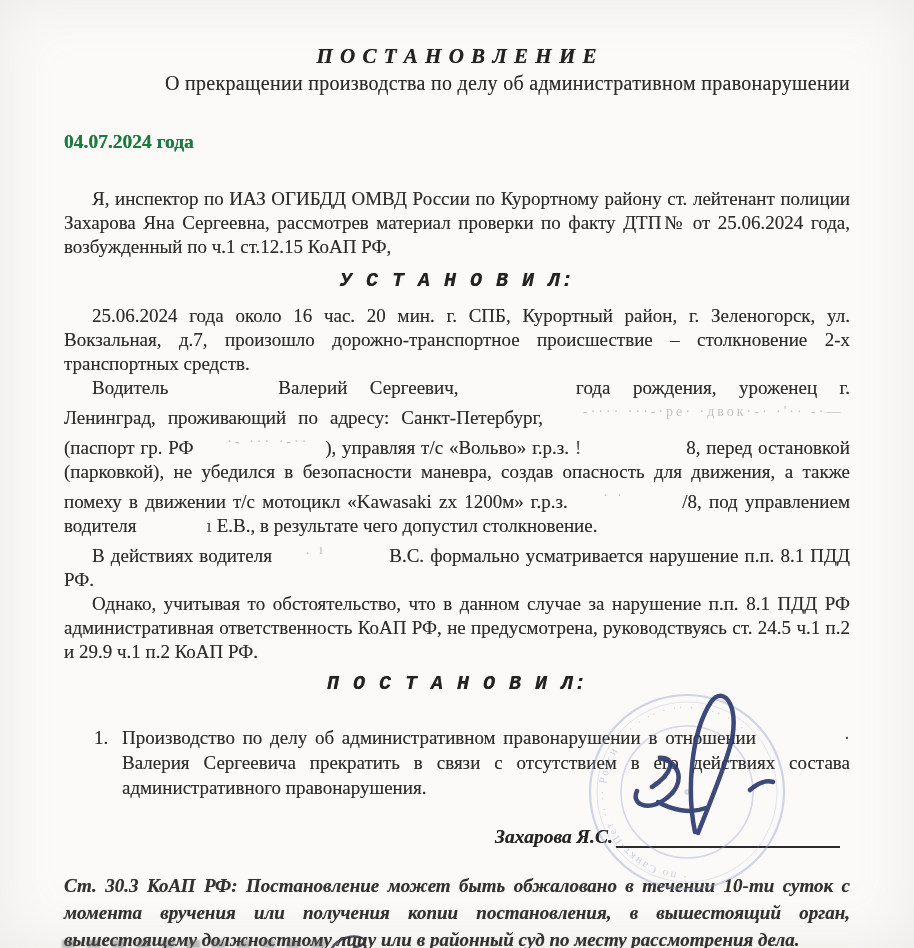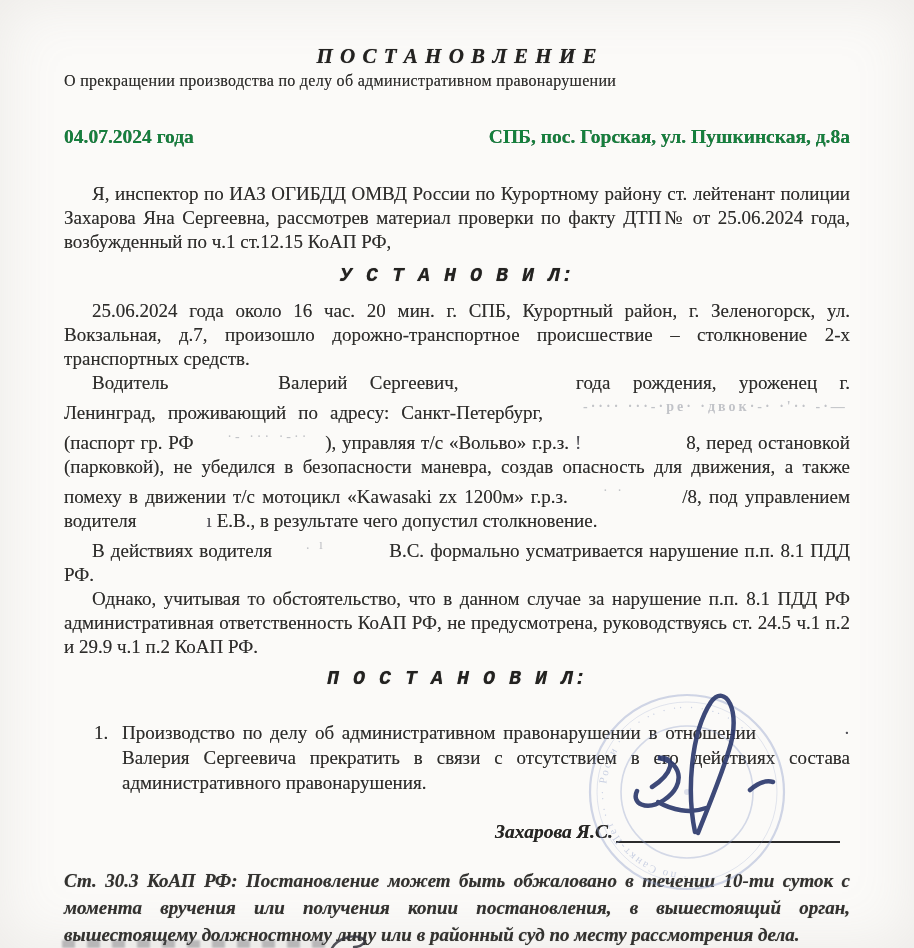--- a/index.html
+++ b/index.html
@@ -15,22 +15,22 @@
     font-family:"Liberation Serif","DejaVu Serif",serif;
     color:#2e2d2b;
   }
   .doc-title{
     margin:0;text-align:center;
     font-size:21px;font-weight:bold;font-style:italic;
     letter-spacing:1px;color:#232220;
     text-shadow:0 0 .7px rgba(40,40,40,.8);
   }
   .doc-subtitle{
-    margin-top:3px;text-align:left;
-    font-size:16px;letter-spacing:.3px;
+    margin-top:3px;text-align:right;
+    font-size:20px;letter-spacing:.3px;
     text-shadow:0 0 .6px rgba(60,60,60,.6);
   }
   .dateline{
     margin-top:36px;
     display:flex;justify-content:space-between;align-items:baseline;
     font-size:19.5px;font-weight:bold;color:#15803d;
     text-shadow:0 0 .6px rgba(40,40,40,.7);
   }
   .para{
     margin:0;font-size:19px;line-height:24px;
@@ -51,21 +51,21 @@
   .w70{width:70px;} .w80{width:80px;} .w95{width:95px;}
   .w105{width:105px;} .w110{width:110px;}
   .ghost{
     display:inline-block;
     color:rgba(100,105,122,.38);
     filter:blur(.5px);
     font-size:14px;letter-spacing:3px;
     white-space:nowrap;overflow:hidden;vertical-align:baseline;
     text-shadow:none;
   }
-  .g295{width:295px;font-weight:bold;} .g120{width:120px;} .g100{width:100px;}
+  .g295{width:295px;} .g120{width:120px;} .g100{width:100px;}
   .mark{color:rgba(55,55,66,.72);}
   .res-item{
     position:relative;margin-top:30px;
     padding-left:58px;font-size:19px;line-height:25px;
     text-align:justify;text-shadow:0 0 .6px rgba(70,70,70,.55);
   }
   .res-num{position:absolute;left:30px;top:0;}
   .sig-row{
     margin-top:24px;margin-left:431px;width:345px;
     display:flex;align-items:flex-end;
@@ -107,21 +107,20 @@
 </head>
 <body>
 
 <div class="page">
 
   <h1 class="doc-title">П О С Т А Н О В Л Е Н И Е</h1>
   <div class="doc-subtitle">О прекращении производства по делу об административном правонарушении</div>
 
   <div class="dateline">
     <span>04.07.2024 года</span>
-    <span>СПБ, пос. Горская, ул. Пушкинская, д.8а</span>
   </div>
 
   <p class="para indent intro">Я, инспектор по ИАЗ ОГИБДД ОМВД России по Курортному району ст. лейтенант полиции Захарова Яна Сергеевна, рассмотрев материал проверки по факту ДТП№ от 25.06.2024 года, возбужденный по ч.1 ст.12.15 КоАП РФ,</p>
 
   <h2 class="sec-heading">У С Т А Н О В И Л:</h2>
 
   <p class="para indent">25.06.2024 года около 16 час. 20 мин. г. СПБ, Курортный район, г. Зеленогорск, ул. Вокзальная, д.7, произошло дорожно-транспортное происшествие – столкновение 2-х транспортных средств.</p>
 
   <p class="para indent"><span>Водитель</span><span class="gap w110"></span><span>Валерий Сергеевич,</span><span class="gap w95"></span>
     <span>года рождения, уроженец г. Ленинград, проживающий по адресу: Санкт-Петербург,</span>

